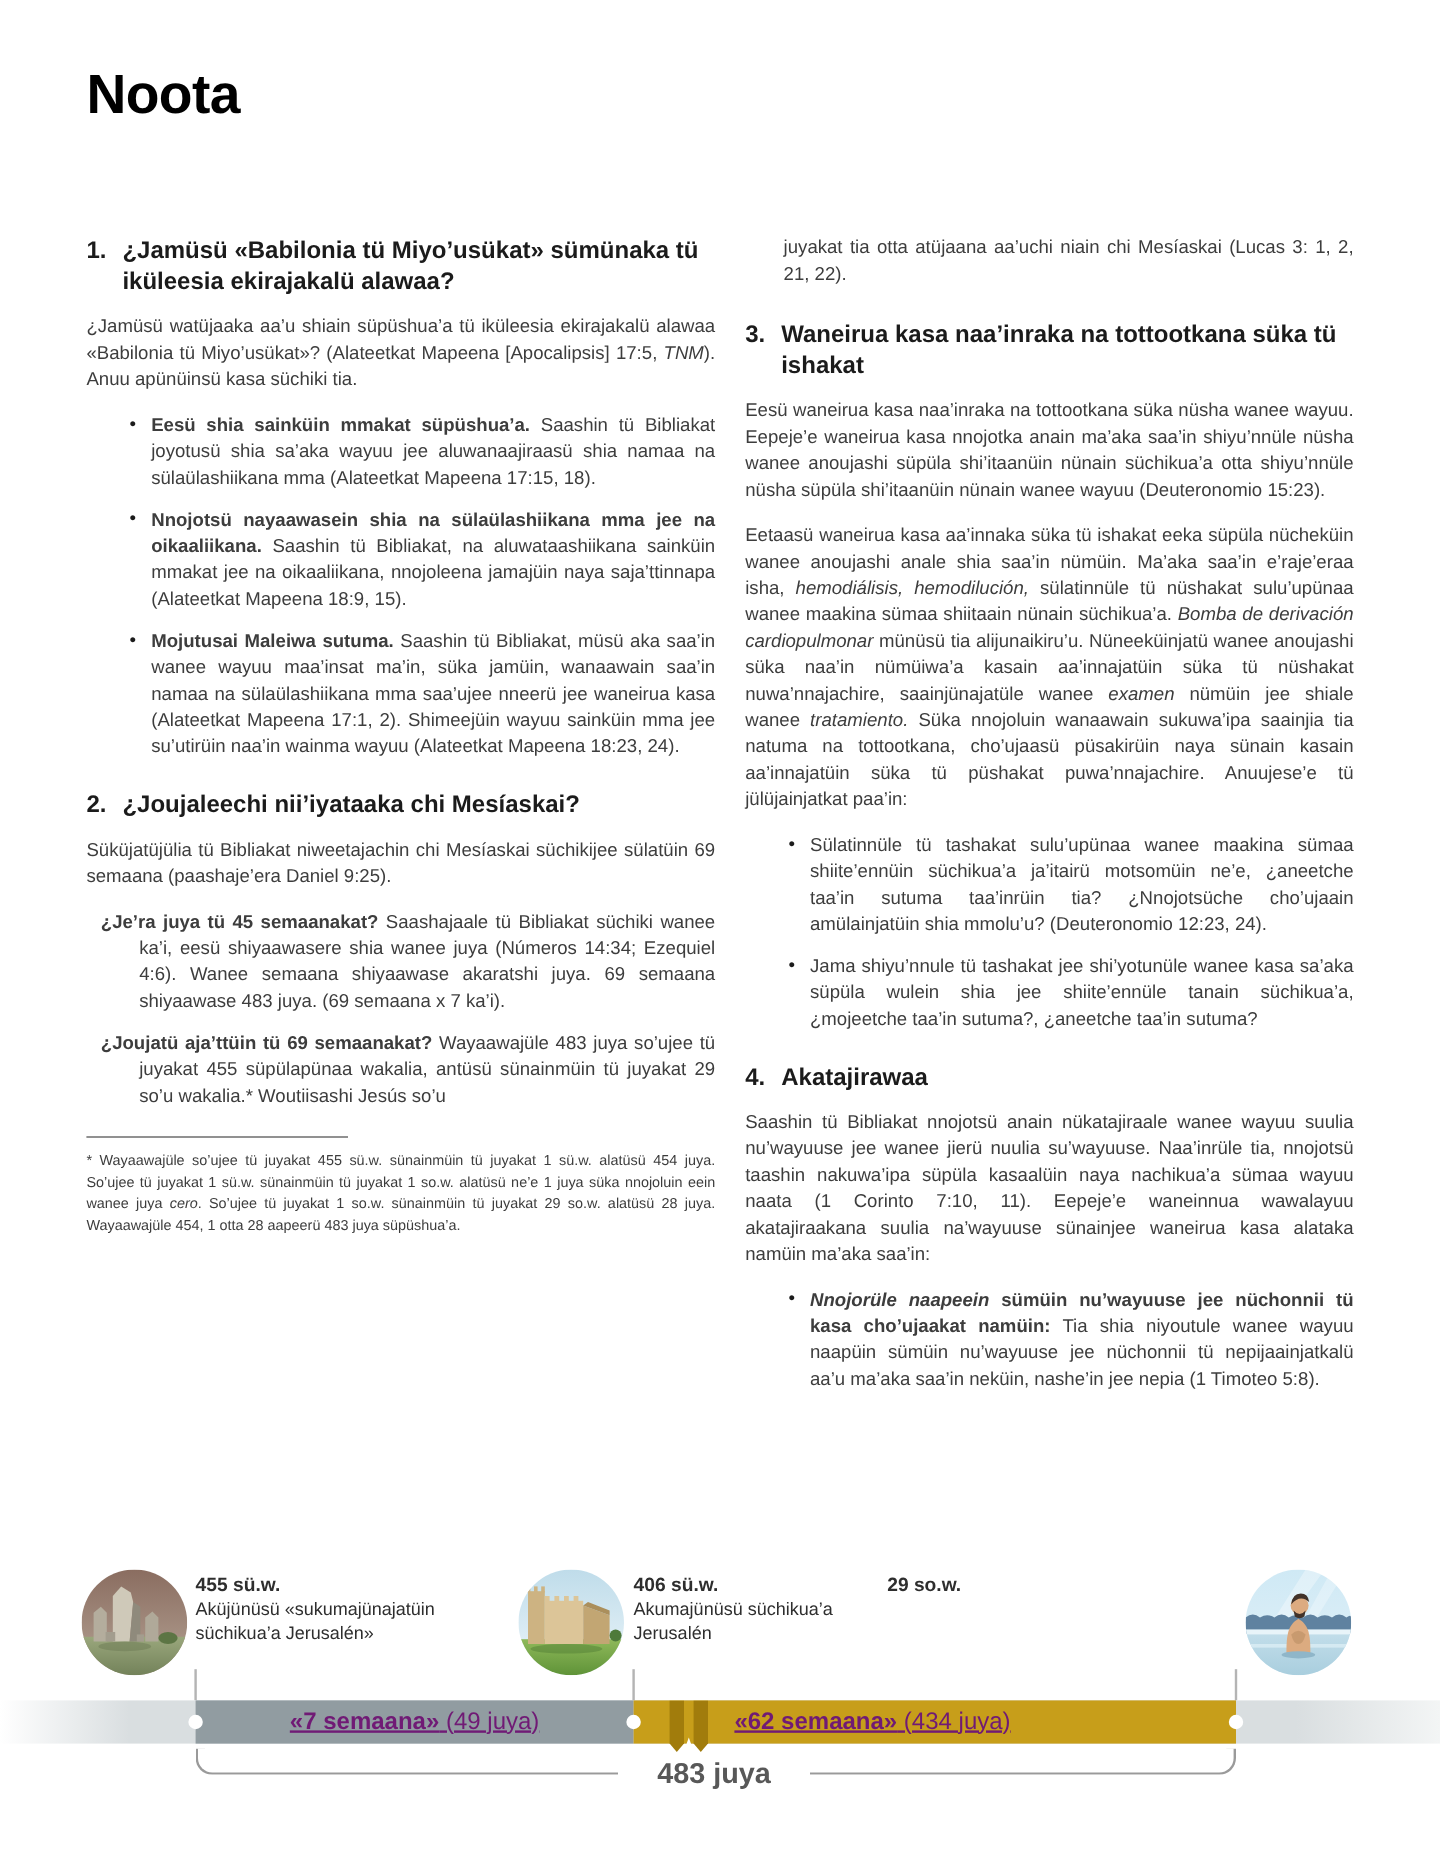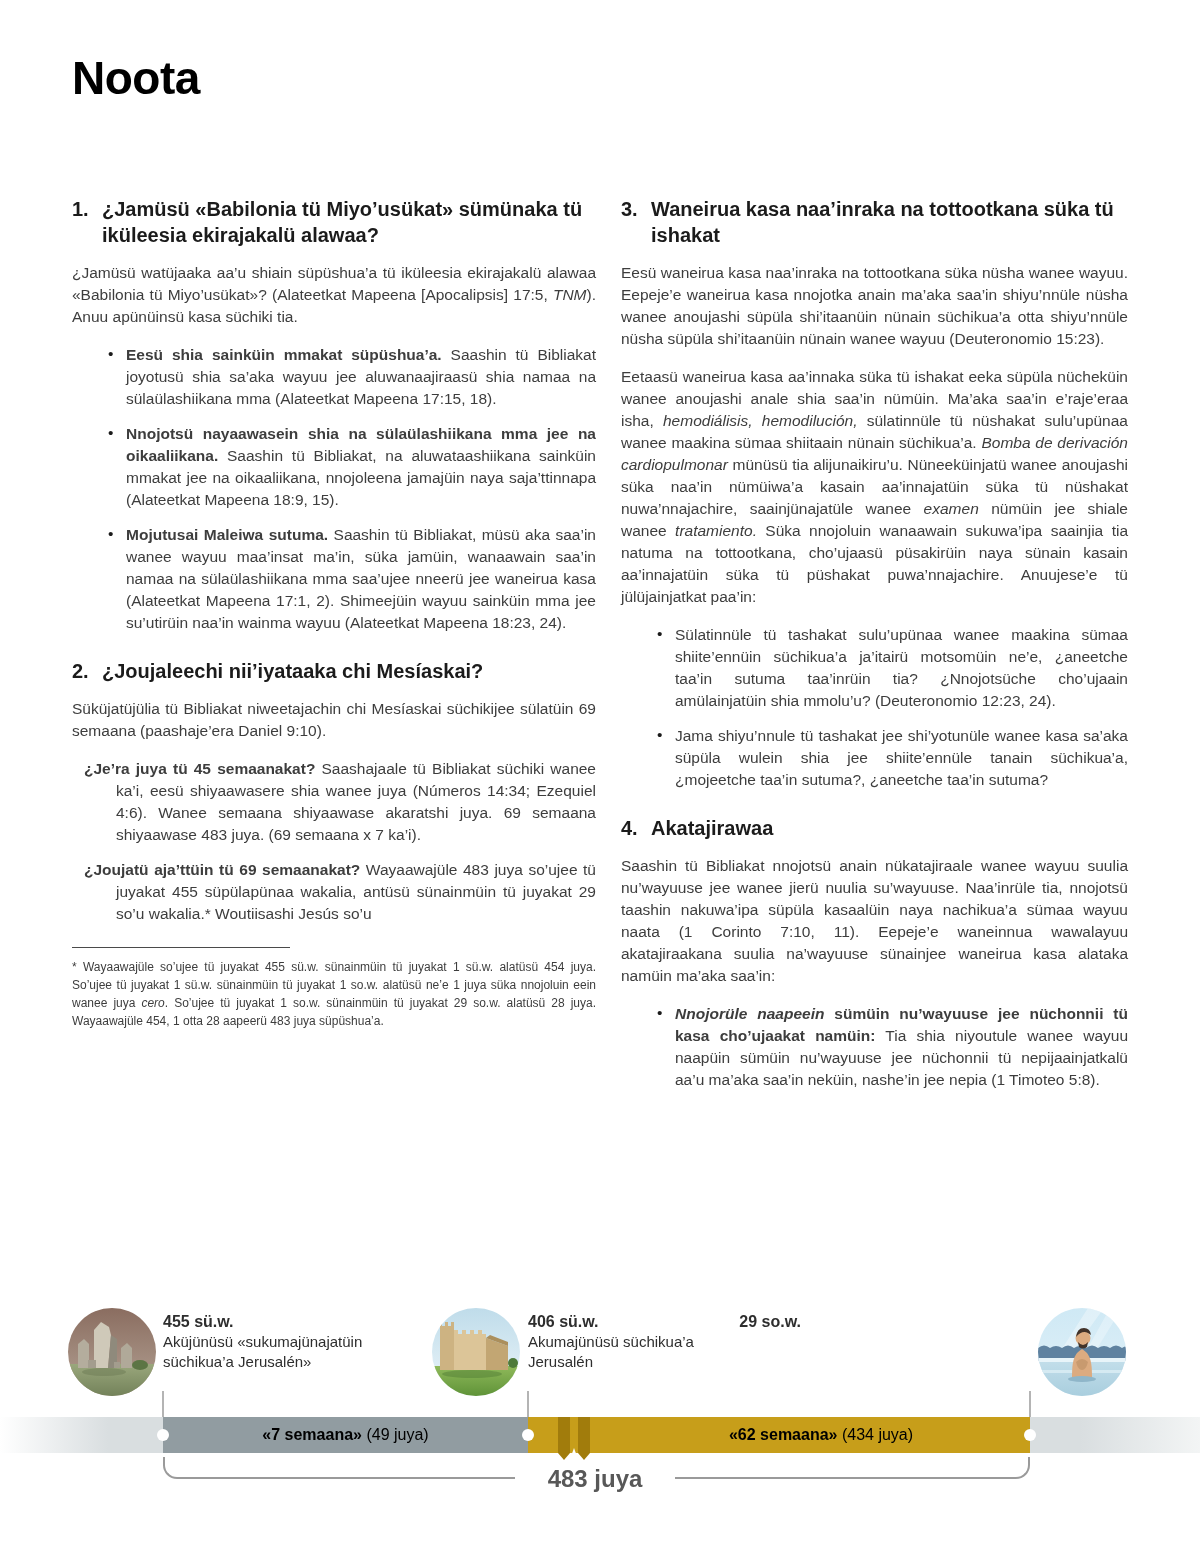--- a/index.html
+++ b/index.html
@@ -40,22 +40,22 @@
   .ev-cap-block { position:absolute; top:12px; font-size:15px; line-height:20px; color:#2e2e2e; }
   .ev-year { font-weight:bold; font-size:16px; }
   .ev-tick { position:absolute; top:91px; width:2px; height:26px; background:#b4b4b4; }
   .bar-track {
     position:absolute; left:0; top:117px; width:1200px; height:36px;
     background:linear-gradient(90deg,#ffffff 0%,#d9dee0 9%,#d9dee0 90%,#f3f5f5 100%);
   }
   .bar-seg { position:absolute; top:117px; height:36px; display:flex; align-items:center; justify-content:center; }
   .bar-gray { left:163px; width:365px; background:#919ca1; }
   .bar-gold { left:528px; width:502px; background:#c79e1a; }
-  .bar-gold-inner { position:absolute; left:84px; right:0; top:0; height:36px; display:flex; align-items:center; justify-content:center; }
-  .bar-label { color:#000000; font-size:16px; white-space:nowrap; }
+  .bar-gold-inner { position:absolute; left:84px; right:0; top:0; height:36px; display:flex; align-items:center; }
+  .bar-label { color:#701a75; font-size:20px; white-space:nowrap;text-decoration:underline; }
   .bar-label b { font-weight:bold; }
   .break-svg { position:absolute; left:552px; top:117px; }
   .dot { position:absolute; top:129px; width:12px; height:12px; border-radius:50%; background:#fff; }
   .bracket-left {
     position:absolute; left:163px; top:157px; width:352px; height:22px;
     border-left:2px solid #9a9a9a; border-bottom:2px solid #9a9a9a; border-bottom-left-radius:14px;
   }
   .bracket-right {
     position:absolute; left:675px; top:157px; width:355px; height:22px;
     border-right:2px solid #9a9a9a; border-bottom:2px solid #9a9a9a; border-bottom-right-radius:14px;
@@ -85,31 +85,32 @@
 
       <div class="bullet"><span class="lead">Eesü shia sainküin mmakat süpüshua’a.</span><span> Saashin tü Bibliakat joyotusü shia sa’aka wayuu jee aluwanaajiraasü shia namaa na sülaülashiikana mma (Alateetkat Mapeena 17:15, 18).</span></div>
       <div class="bullet"><span class="lead">Nnojotsü nayaawasein shia na sülaülashiikana mma jee na oikaaliikana.</span><span> Saashin tü Bibliakat, na aluwataashiikana sainküin mmakat jee na oikaaliikana, nnojoleena jamajüin naya saja’ttinnapa (Alateetkat Mapeena 18:9, 15).</span></div>
       <div class="bullet"><span class="lead">Mojutusai Maleiwa sutuma.</span><span> Saashin tü Bibliakat, müsü aka saa’in wanee wayuu maa’insat ma’in, süka jamüin, wanaawain saa’in namaa na sülaülashiikana mma saa’ujee nneerü jee waneirua kasa (Alateetkat Mapeena 17:1, 2). Shimeejüin wayuu sainküin mma jee su’utirüin naa’in wainma wayuu (Alateetkat Mapeena 18:23, 24).</span></div>
 
       <div class="sec-head">
         <span class="num">2.</span>
         <span>¿Joujaleechi nii’iyataaka chi Mesíaskai?</span>
       </div>
 
-      <p class="para">Süküjatüjülia tü Bibliakat niweetajachin chi Mesíaskai süchikijee sülatüin 69 semaana (paashaje’era Daniel 9:10).</p>
+      <p class="para">Süküjatüjülia tü Bibliakat niweetajachin chi Mesíaskai süchikijee sülatüin 69 semaana (paashaje’era Daniel 9:25).</p>
 
       <div class="subpara"><span class="lead">¿Je’ra juya tü 45 semaanakat?</span><span> Saashajaale tü Bibliakat süchiki wanee ka’i, eesü shiyaawasere shia wanee juya (Números 14:34; Ezequiel 4:6). Wanee semaana shiyaawase akaratshi juya. 69 semaana shiyaawase 483 juya. (69 semaana x 7 ka’i).</span></div>
       <div class="subpara"><span class="lead">¿Joujatü aja’ttüin tü 69 semaanakat?</span><span> Wayaawajüle 483 juya so’ujee tü juyakat 455 süpülapünaa wakalia, antüsü sünainmüin tü juyakat 29 so’u wakalia.* Woutiisashi Jesús so’u</span></div>
 
       <hr class="footnote-rule">
       <p class="footnote"><span>* Wayaawajüle so’ujee tü juyakat 455 sü.w. sünainmüin tü juyakat 1 sü.w. alatüsü 454 juya. So’ujee tü juyakat 1 sü.w. sünainmüin tü juyakat 1 so.w. alatüsü ne’e 1 juya süka nnojoluin eein wanee juya </span><span class="ital">cero</span><span>. So’ujee tü juyakat 1 so.w. sünainmüin tü juyakat 29 so.w. alatüsü 28 juya. Wayaawajüle 454, 1 otta 28 aapeerü 483 juya süpüshua’a.</span></p>
     </div>
 
     <div class="col">
 
+      <p class="cont">juyakat tia otta atüjaana aa’uchi niain chi Mesíaskai (Lucas 3: 1, 2, 21, 22).</p>
 
       <div class="sec-head">
         <span class="num">3.</span>
         <span>Waneirua kasa naa’inraka na tottootkana süka tü ishakat</span>
       </div>
 
       <p class="para">Eesü waneirua kasa naa’inraka na tottootkana süka nüsha wanee wayuu. Eepeje’e waneirua kasa nnojotka anain ma’aka saa’in shiyu’nnüle nüsha wanee anoujashi süpüla shi’itaanüin nünain süchikua’a otta shiyu’nnüle nüsha süpüla shi’itaanüin nünain wanee wayuu (Deuteronomio 15:23).</p>
 
       <p class="para"><span>Eetaasü waneirua kasa aa’innaka süka tü ishakat eeka süpüla nücheküin wanee anoujashi anale shia saa’in nümüin. Ma’aka saa’in e’raje’eraa isha, </span><span class="ital">hemodiálisis, hemodilución,</span><span> sülatinnüle tü nüshakat sulu’upünaa wanee maakina sümaa shiitaain nünain süchikua’a. </span><span class="ital">Bomba de derivación cardiopulmonar</span><span> münüsü tia alijunaikiru’u. Nüneeküinjatü wanee anoujashi süka naa’in nümüiwa’a kasain aa’innajatüin süka tü nüshakat nuwa’nnajachire, saainjünajatüle wanee </span><span class="ital">examen</span><span> nümüin jee shiale wanee </span><span class="ital">tratamiento.</span><span> Süka nnojoluin wanaawain sukuwa’ipa saainjia tia natuma na tottootkana, cho’ujaasü püsakirüin naya sünain kasain aa’innajatüin süka tü püshakat puwa’nnajachire. Anuujese’e tü jülüjainjatkat paa’in:</span></p>
 

